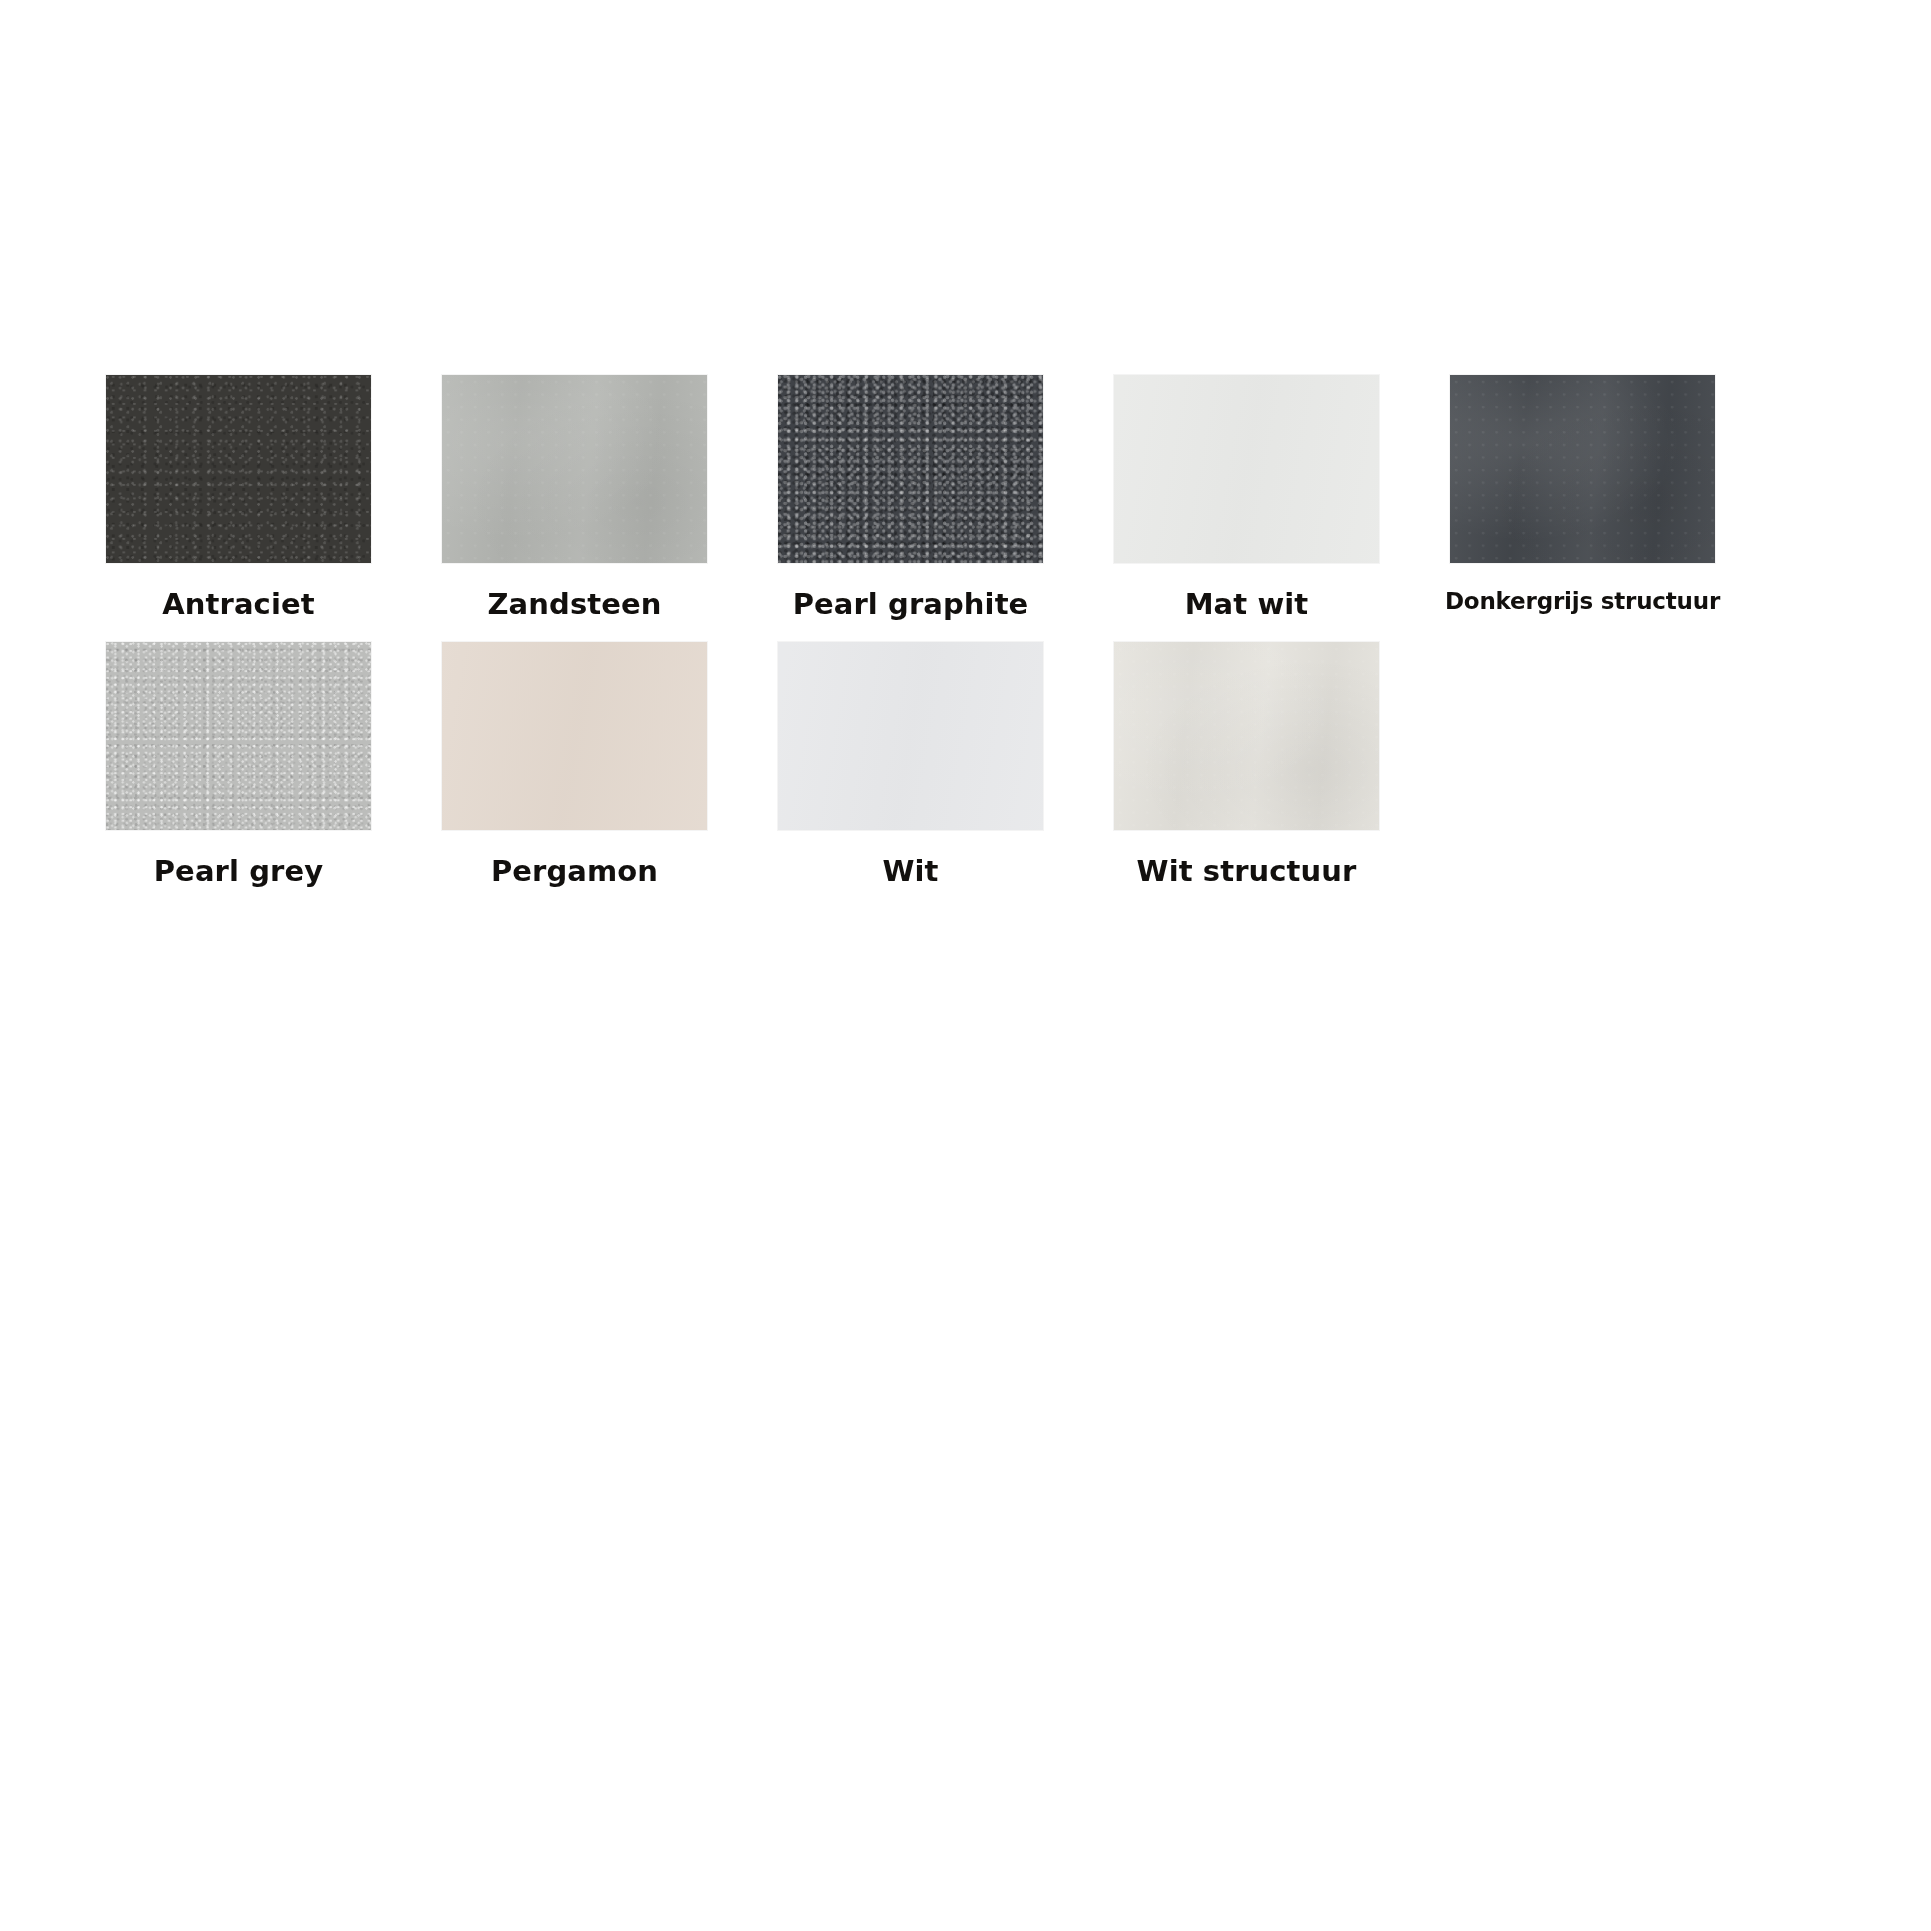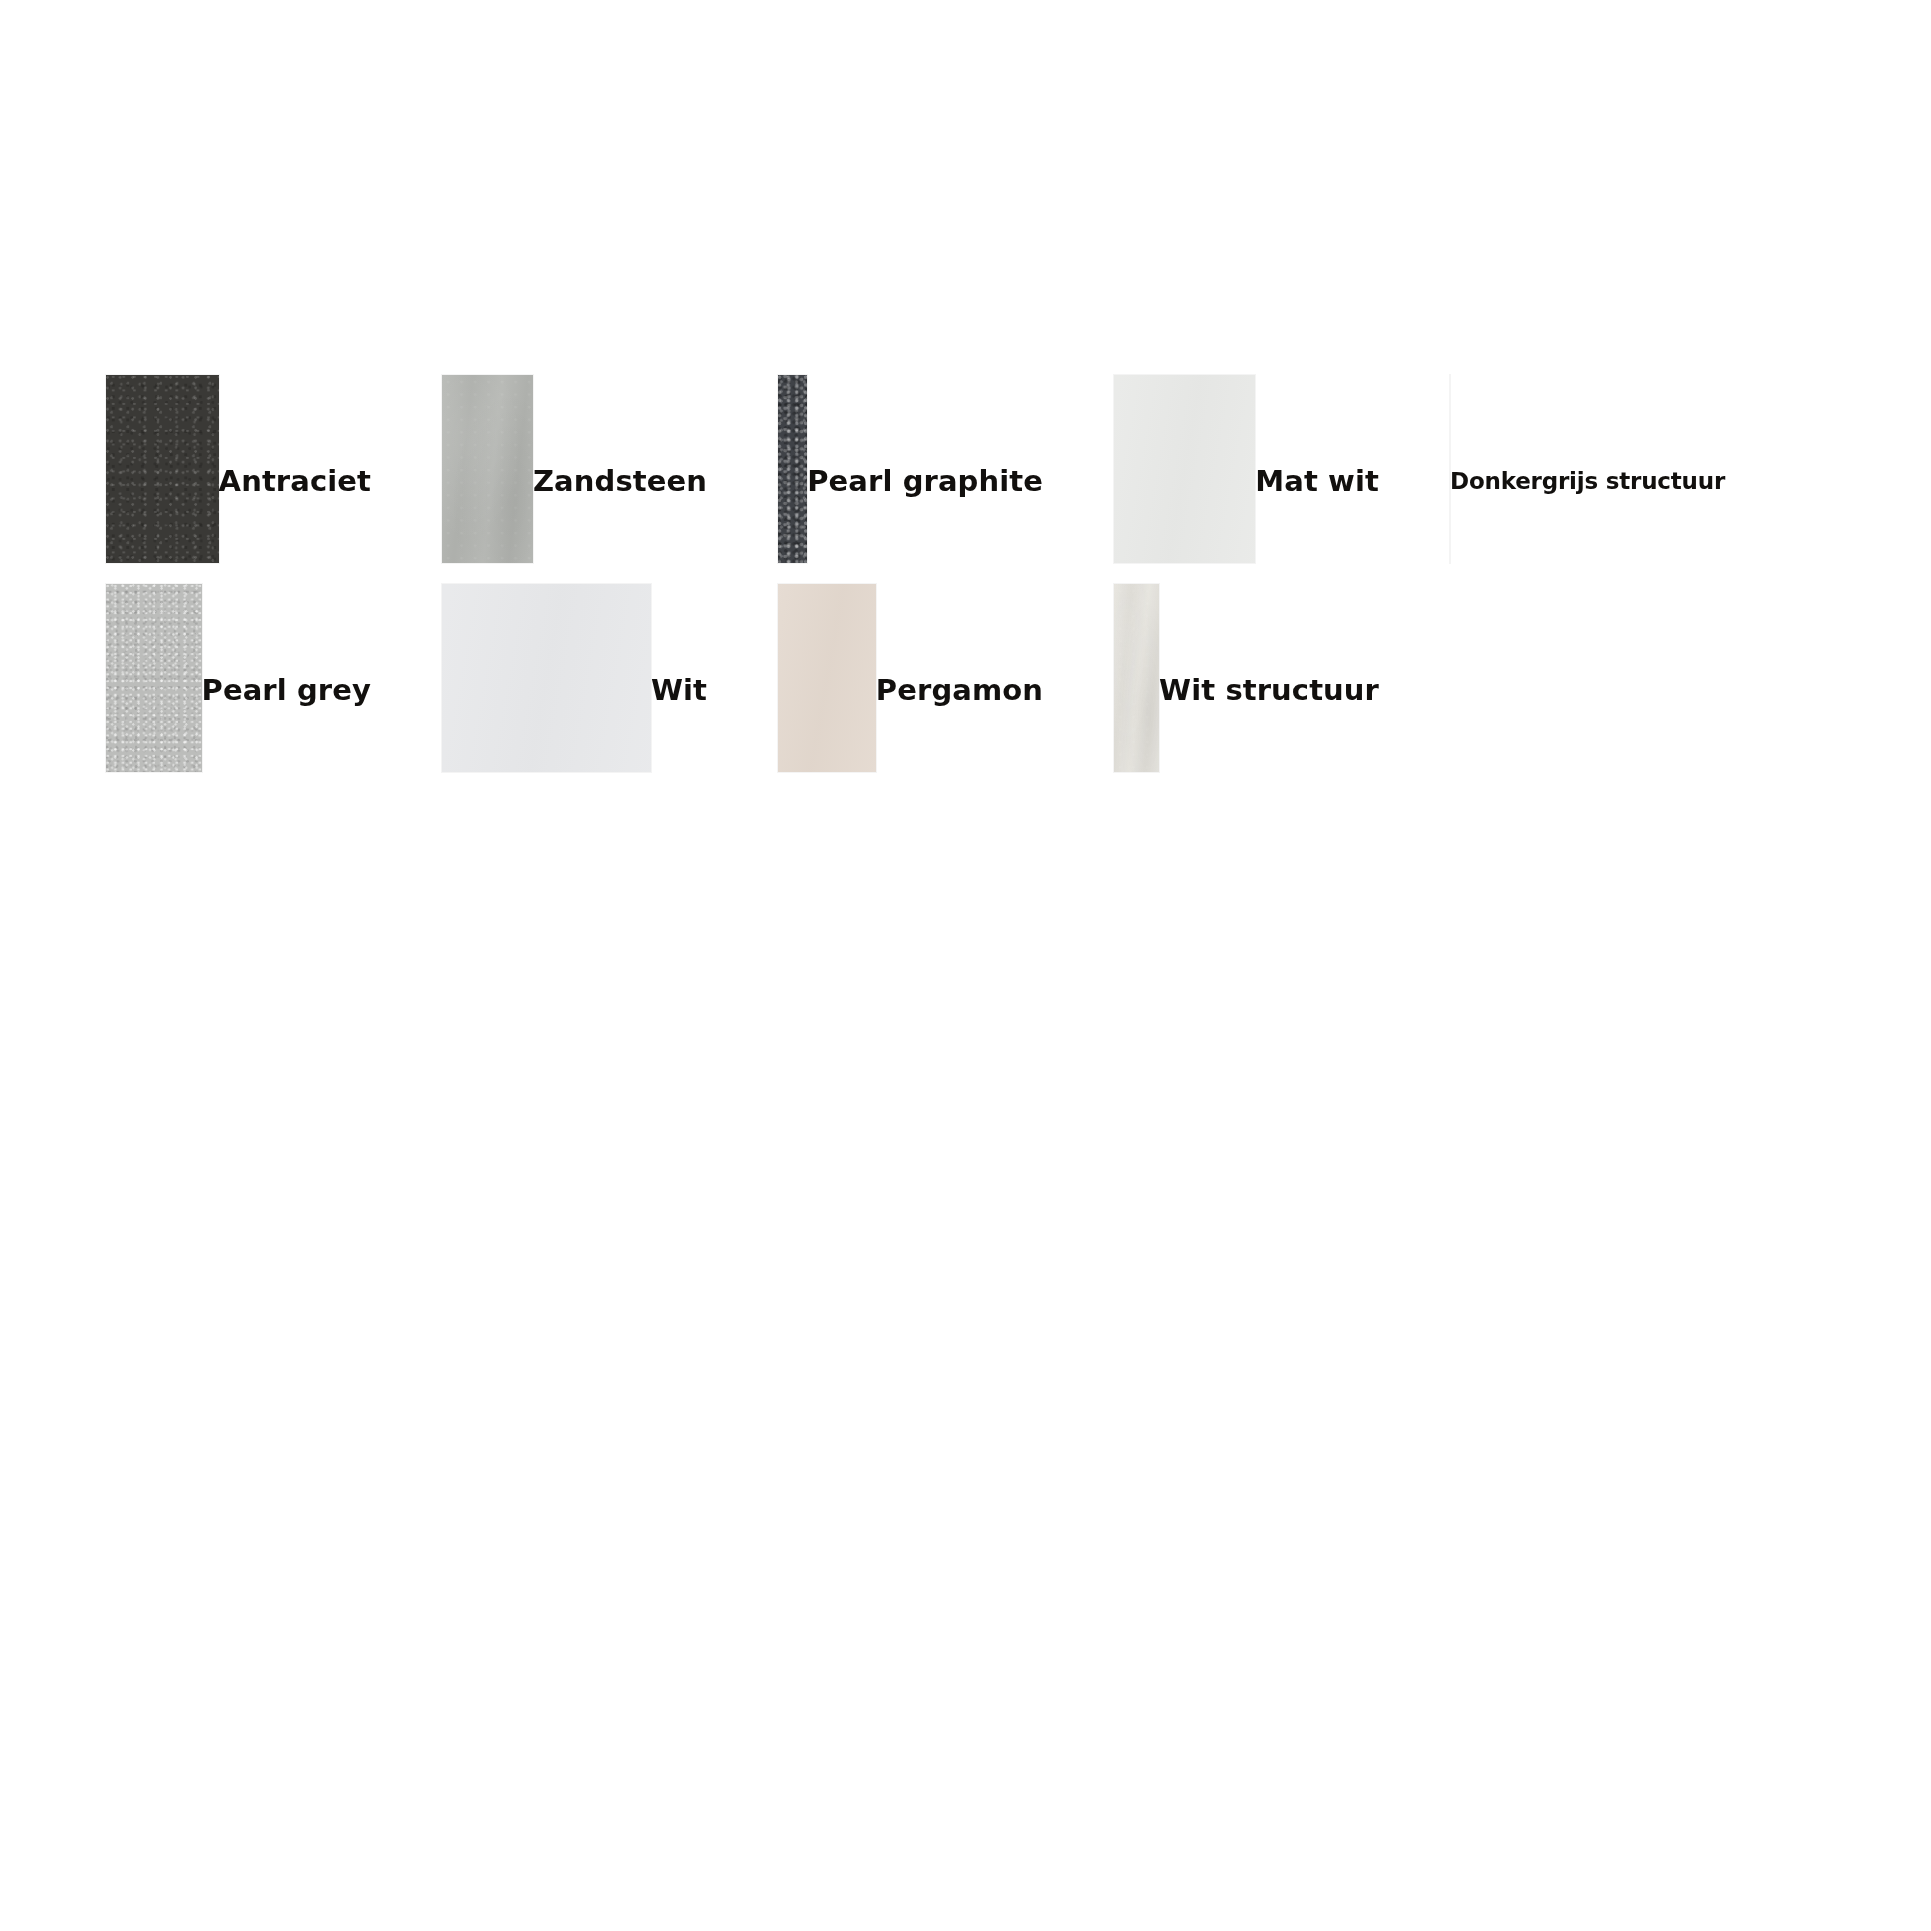--- a/index.html
+++ b/index.html
@@ -27,21 +27,21 @@
     width: 1622px;
     display: grid;
     grid-template-columns: repeat(5, 265px);
     column-gap: 71px;
     row-gap: 21px;
   }
 
   .swatch-cell {
     width: 265px;
     display: flex;
-    flex-direction: row;
+    flex-direction: column;
     align-items: center;
   }
 
   .swatch-chip {
     width: 265px;
     height: 188px;
     position: relative;
     overflow: hidden;
     background-color: #cccccc;
     box-shadow: 0 0 0 1px rgba(0,0,0,0.045);
@@ -173,32 +173,32 @@
         </div>
         <div class="swatch-label compact">Donkergrijs structuur</div>
       </div>
       <div class="swatch-cell">
         <div class="swatch-chip" style="background-color: rgb(188, 189, 187);">
           <div class="tex tex-sparkle"></div>
         </div>
         <div class="swatch-label">Pearl grey</div>
       </div>
       <div class="swatch-cell">
+        <div class="swatch-chip" style="background-color: rgb(227, 216, 206);">
+          <div class="tex tex-flat"></div>
+        </div>
+        <div class="swatch-label">Pergamon</div>
+      </div>
+      <div class="swatch-cell">
         <div class="swatch-chip" style="background-color: rgb(231, 232, 234);">
           <div class="tex tex-flat"></div>
         </div>
         <div class="swatch-label">Wit</div>
       </div>
       <div class="swatch-cell">
-        <div class="swatch-chip" style="background-color: rgb(227, 216, 206);">
-          <div class="tex tex-flat"></div>
-        </div>
-        <div class="swatch-label">Pergamon</div>
-      </div>
-      <div class="swatch-cell">
         <div class="swatch-chip" style="background-color: rgb(229, 227, 221);">
           <div class="tex tex-grain"></div>
         </div>
         <div class="swatch-label">Wit structuur</div>
       </div>
     </div>
 </div>
 
 
 </body></html>

